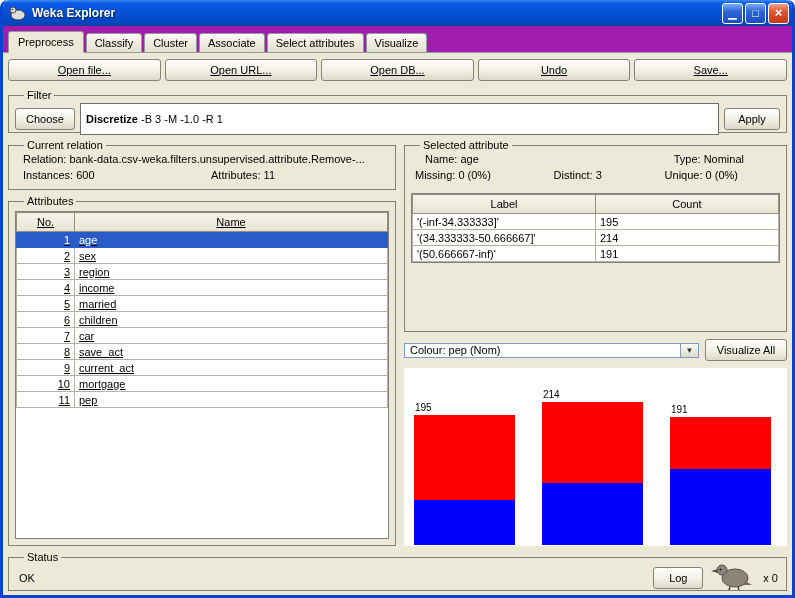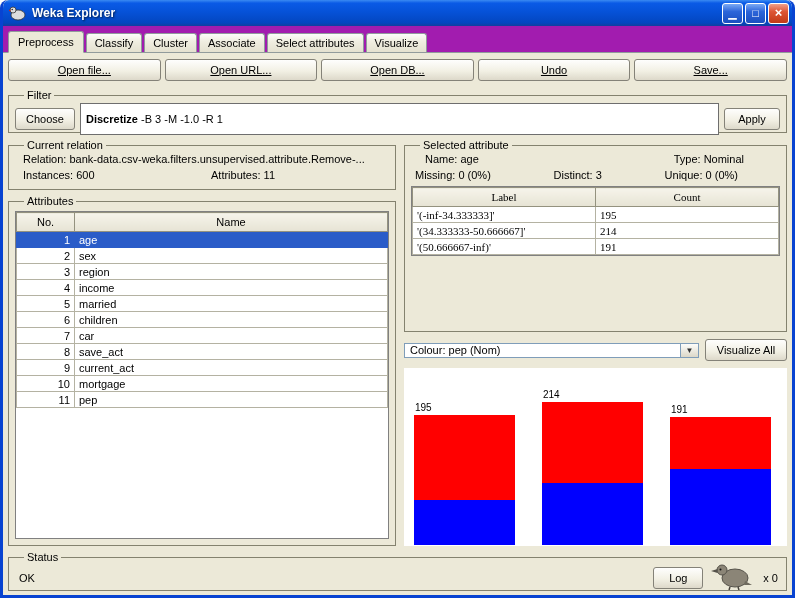--- a/index.html
+++ b/index.html
@@ -81,38 +81,38 @@
   .leftcol { width: 388px; display: flex; flex-direction: column; }
   .rightcol { flex: 1; display: flex; flex-direction: column; min-width: 0; }
 
   .currel-fs { height: 51px; margin-bottom: 5px; }
   .currel-line1 { padding: 2px 8px 0 14px; white-space: nowrap; overflow: hidden; }
   .currel-line2 { padding: 4px 8px 0 14px; display: flex; }
   .currel-line2 .inst { width: 188px; }
 
   .attrs-fs { flex: 1; display: flex; flex-direction: column; }
   .table-box { background: #fff; border: 1px solid #808080; overflow: hidden; }
-  .attrs-box { flex: 1; margin: 4px 6px 6px 6px; }
+  .attrs-box { flex: 1; margin: 4px 6px 6px 6px; text-decoration: underline; }
 
   table.grid { border-collapse: collapse; width: 100%; table-layout: fixed; font-size: 11px; }
   .grid th {
     font-weight: normal; height: 19px; padding: 0 2px; text-align: center;
     background: linear-gradient(#f6f4ea, #e6e3d4);
     border: 1px solid #94927f;
   }
   .grid td { border: 1px solid #b4b2a2; height: 16px; padding: 0 4px; overflow: hidden; white-space: nowrap; }
   .c-no { width: 58px; text-align: right; }
   .c-name { text-align: left; }
   tr.sel td { background: #2a5cc8; color: #fff; border-color: #2a5cc8; }
   .v-label, .v-count { text-align: left; }
 
   .selattr-fs { height: 193px; display: flex; flex-direction: column; }
   .stats-row1 { display: flex; justify-content: space-between; padding: 2px 42px 0 20px; }
   .stats-row2 { display: flex; justify-content: space-between; padding: 4px 48px 0 10px; }
-  .val-box { flex: 1; margin: 5px 6px 6px 6px; font-family: Liberation Serif, serif; }
+  .val-box { flex: 1; margin: 12px 6px 6px 6px; }
 
   .colour-row { display: flex; gap: 6px; margin-top: 7px; align-items: center; }
   .combo {
     flex: 1; height: 15px; background: #fff; border: 1px solid #7f9db9;
     display: flex; align-items: center; cursor: default;
   }
   .combo-text { flex: 1; padding: 0 5px; overflow: hidden; white-space: nowrap; }
   .combo-btn {
     width: 18px; align-self: stretch; border-left: 1px solid #7f9db9;
     background: linear-gradient(#fdfdfb, #dcd8c8);

